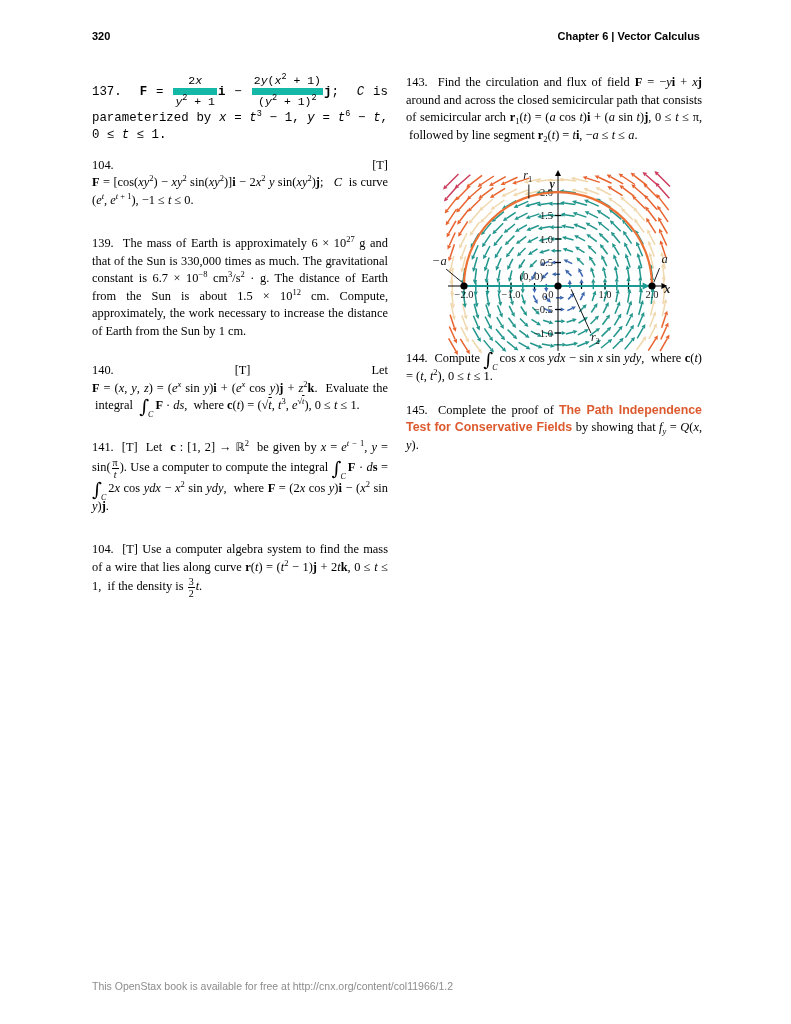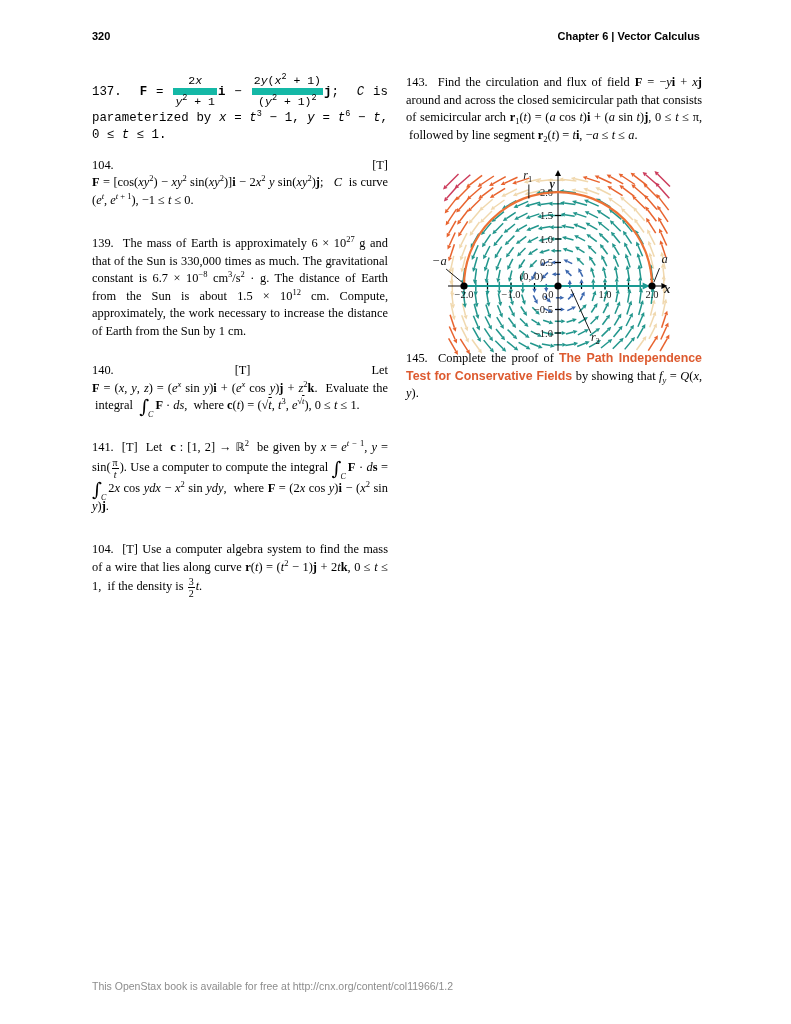--- a/index.html
+++ b/index.html
@@ -63,20 +63,21 @@
       </div>
       <div><b>F</b> = (<i>x</i>, <i>y</i>, <i>z</i>) = (<i>e</i><sup><i>x</i></sup> sin <i>y</i>)<b>i</b> + (<i>e</i><sup><i>x</i></sup> cos <i>y</i>)<b>j</b> + <i>z</i><sup>2</sup><b>k</b>. &nbsp;Evaluate the &nbsp;integral &nbsp;<span class="int">∫</span><sub class="isub"><i>C</i></sub><b>F</b> · <i>ds</i>, &nbsp;where <b>c</b>(<i>t</i>) = (√<span class="sq"><i>t</i></span>, <i>t</i><sup>3</sup>, <i>e</i><sup>√<span class="sq"><i>t</i></span></sup>), 0 ≤ <i>t</i> ≤ 1.</div>
     </div>
     <div class="prob mb26"><span>141.</span> &nbsp;[T] &nbsp;Let &nbsp;<b>c</b> : [1, 2] → <span class="bb">ℝ</span><sup>2</sup> &nbsp;be given by <i>x</i> = <i>e</i><sup><i>t</i> − 1</sup>, <i>y</i> = sin(<span class="sfrac"><span class="num">π</span><span class="den"><i>t</i></span></span>). Use a computer to compute the integral <span class="int">∫</span><sub class="isub"><i>C</i></sub><b>F</b> · <i>d</i><b>s</b> = <span class="int">∫</span><sub class="isub"><i>C</i></sub>2<i>x</i> cos <i>y</i><i>dx</i> − <i>x</i><sup>2</sup> sin <i>y</i><i>dy</i>, &nbsp;where <b>F</b> = (2<i>x</i> cos <i>y</i>)<b>i</b> − (<i>x</i><sup>2</sup> sin <i>y</i>)<b>j</b>.</div>
     <div class="prob"><span>104.</span> &nbsp;[T] Use a computer algebra system to find the mass of a wire that lies along curve <b>r</b>(<i>t</i>) = (<i>t</i><sup>2</sup> − 1)<b>j</b> + 2<i>t</i><b>k</b>, 0 ≤ <i>t</i> ≤ 1, &nbsp;if the density is <span class="sfrac"><span class="num">3</span><span class="den">2</span></span><i>t</i>.</div>
   </div>
 
   <div class="col col-right">
     <div class="prob mb0"><span>143.</span> &nbsp;Find the circulation and flux of field <b>F</b> = −<i>y</i><b>i</b> + <i>x</i><b>j</b> around and across the closed semicircular path that consists of semicircular arch <b>r</b><sub>1</sub>(<i>t</i>) = (<i>a</i> cos <i>t</i>)<b>i</b> + (<i>a</i> sin <i>t</i>)<b>j</b>, 0 ≤ <i>t</i> ≤ π, &nbsp;followed by line segment <b>r</b><sub>2</sub>(<i>t</i>) = <i>t</i><b>i</b>, −<i>a</i> ≤ <i>t</i> ≤ <i>a</i>.</div>
     <div class="fig-spacer"></div>
+    <div class="prob mb16"><span>144.</span> &nbsp;Compute <span class="int">∫</span><sub class="isub"><i>C</i></sub>cos <i>x</i> cos <i>y</i><i>dx</i> − sin <i>x</i> sin <i>y</i><i>dy</i>, &nbsp;where <b>c</b>(<i>t</i>) = (<i>t</i>, <i>t</i><sup>2</sup>), 0 ≤ <i>t</i> ≤ 1.</div>
     <div class="prob"><span>145.</span> &nbsp;Complete the proof of <span class="link">The Path Independence Test for Conservative Fields</span> by showing that <i>f</i><sub><i>y</i></sub> = <i>Q</i>(<i>x</i>, <i>y</i>).</div>
   </div>
 
   <div class="figure-wrap">
     <svg id="field-svg" xmlns="http://www.w3.org/2000/svg" width="268" height="196" viewBox="0 0 268 196">
         <line x1="18.6" y1="172.3" x2="25.9" y2="185.2" stroke="#e8632e" stroke-width="1.5"></line>
         <path d="M27.9 188.9 L24.0 186.3 L27.7 184.2 Z" fill="#e8632e"></path>
         <line x1="30.3" y1="172.9" x2="37.7" y2="184.6" stroke="#e8632e" stroke-width="1.5"></line>
         <path d="M39.9 188.2 L35.9 185.7 L39.5 183.5 Z" fill="#e8632e"></path>
         <line x1="42.0" y1="173.5" x2="49.5" y2="184.0" stroke="#f0d8ae" stroke-width="1.5"></line>

